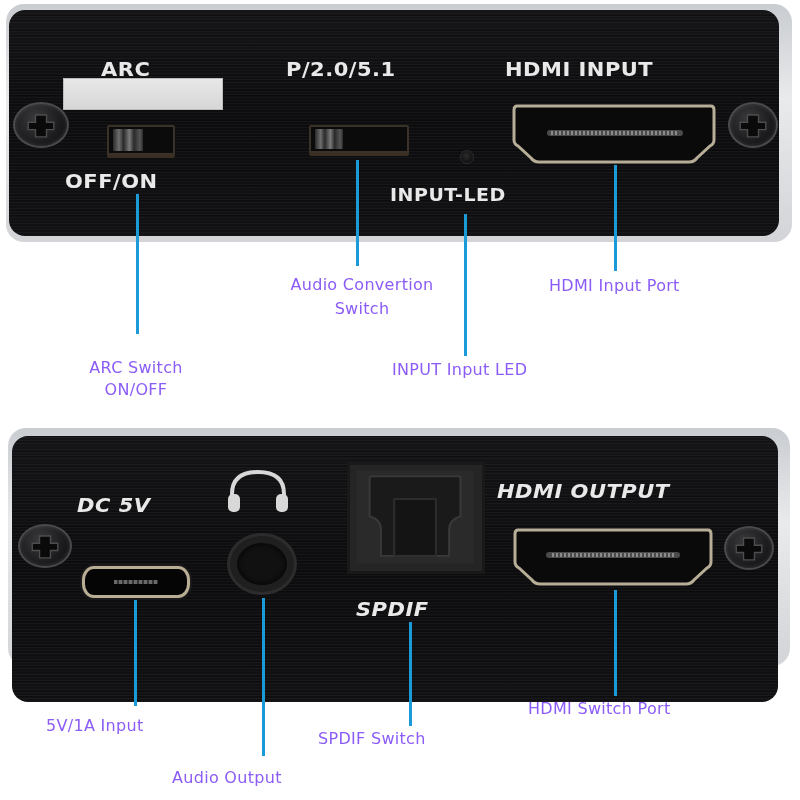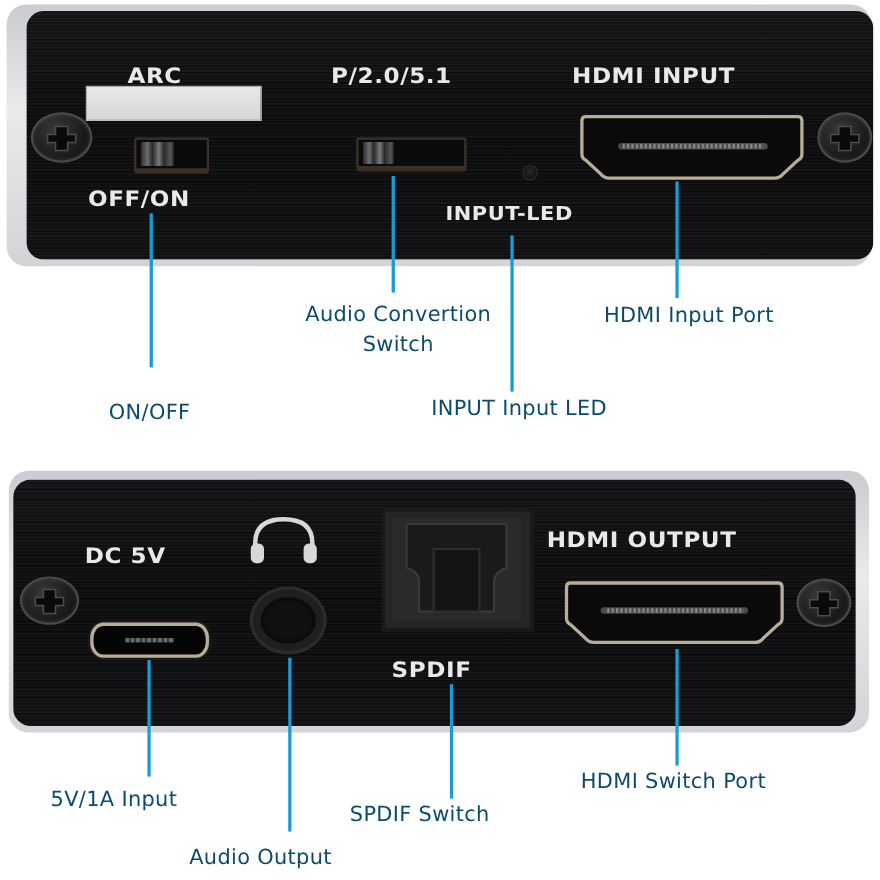--- a/index.html
+++ b/index.html
@@ -106,33 +106,33 @@
 
   .leader {
     position: absolute;
     width: 3px;
     background: #1a9ad6;
   }
 
   .callout {
     position: absolute;
     font-family: "DejaVu Sans", sans-serif;
-    font-size: 19px;
-    color: #0c4a6e;
+    font-size: 16px;
+    color: #8b5cf6;
     white-space: nowrap;
     line-height: 1;
     letter-spacing: 0.3px;
   }
   .center { text-align: center; }
 </style>
 </head>
 <body>
 
 <div class="frame" style="left:6px; top:4px; width:786px; height:238px;"></div>
-<div class="panel" style="left:24px; top:10px; width:770px; height:226px;">
+<div class="panel" style="left:9px; top:10px; width:770px; height:226px;">
 
   <div class="silk" style="left:92px; top:50px;">ARC</div>
   <div class="white-strip" style="left:54px; top:68px; width:160px; height:32px;"></div>
 
   <div class="screw" style="left:4px; top:92px; width:56px; height:46px;">
     <svg viewBox="0 0 56 46">
         <path d="M22 12 h12 v8 h8 v8 h-8 v8 h-12 v-8 h-8 v-8 h8z" fill="#0a0a0a" stroke="#4d4d4f" stroke-width="1.5"></path>
       </svg>
   </div>
 
@@ -175,26 +175,27 @@
 <div class="leader" style="left:356px; top:160px; height:106px;"></div>
 <div class="leader" style="left:464px; top:214px; height:142px;"></div>
 <div class="leader" style="left:614px; top:165px; height:106px;"></div>
 
 <div class="callout center" style="left:248px; top:277px; width:228px;">
   <div>Audio Convertion</div>
   <div style="margin-top:8px;">Switch</div>
 </div>
 <div class="callout" style="left:513px; top:278px;margin-left:36px;">HDMI Input Port</div>
 <div class="callout center" style="left:44px; top:360px; width:184px;">
+  <div>ARC Switch</div>
   <div style="margin-top:6px;">ON/OFF</div>
 </div>
 <div class="callout" style="left:392px; top:362px;">INPUT Input LED</div>
 
 <div class="frame" style="left:8px; top:428px; width:782px; height:238px;"></div>
-<div class="panel" style="left:12px; top:436px; width:766px; height:224px;">
+<div class="panel" style="left:12px; top:436px; width:766px; height:266px;font-style:italic;">
   <div class="silk" style="left:65px; top:60px;">DC 5V</div>
 
   <div class="screw" style="left:6px; top:88px; width:54px; height:44px;">
     <svg viewBox="0 0 54 44">
         <path d="M21 11 h12 v8 h8 v8 h-8 v8 h-12 v-8 h-8 v-8 h8z" fill="#0a0a0a" stroke="#4d4d4f" stroke-width="1.5"></path>
       </svg>
   </div>
 
   <div class="usb" style="left:70px; top:130px; width:108px; height:32px;">
     <div class="pins"></div>

